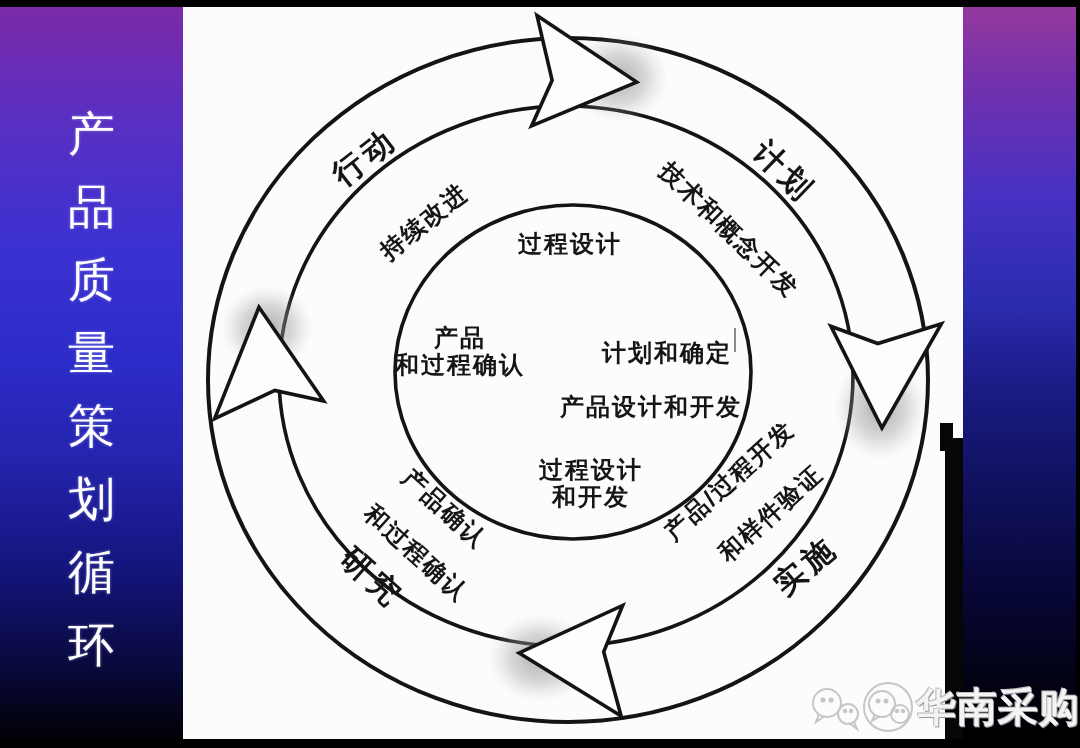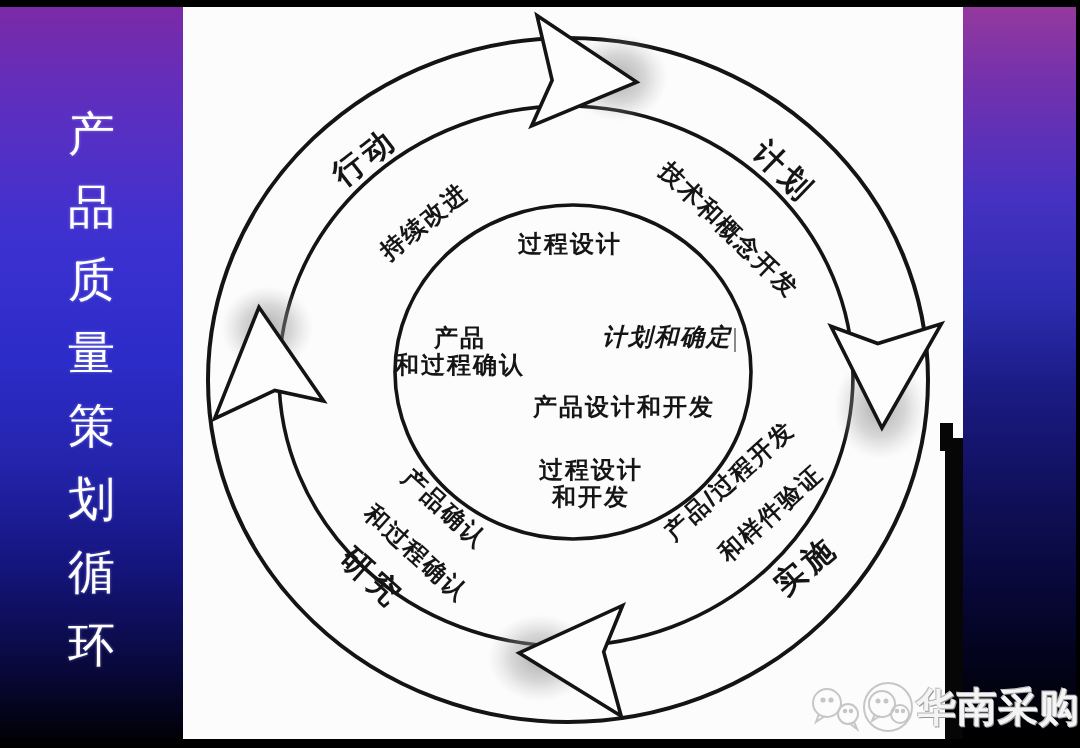--- a/index.html
+++ b/index.html
@@ -112,22 +112,22 @@
 
 <div class="lab note" style="left:424px;top:222px;transform:translate(-50%,-50%) rotate(-39deg);">持续改进</div>
 <div class="lab note" style="left:729px;top:230px;transform:translate(-50%,-50%) rotate(44deg);">技术和概念开发</div>
 <div class="lab note block" style="left:427px;top:528px;transform:translate(-50%,-50%) rotate(42deg);"><span>产品确认</span><br>
   <span>和过程确认</span></div>
 <div class="lab note block" style="left:747px;top:500px;transform:translate(-50%,-50%) rotate(-42deg);"><span>产品/过程开发</span><br>
   <span>和样件验证</span></div>
 
 <div class="lab inner" style="left:570px;top:243px;"><span>过程设计</span><br>
   </div>
-<div class="lab inner" style="left:667px;top:336px;font-style:italic;">计划和确定</div>
-<div class="lab inner" style="left:624px;top:406px;">产品设计和开发</div>
+<div class="lab inner" style="left:667px;top:352px;">计划和确定</div>
+<div class="lab inner" style="left:651px;top:406px;">产品设计和开发</div>
 <div class="lab inner" style="left:591px;top:483px;"><span>过程设计</span><br>
   <span>和开发</span></div>
 <div class="lab inner" style="left:460px;top:351px;"><span>产品</span><br>
   <span>和过程确认</span></div>
 
 <div id="scan-tick"></div>
 <div id="black-bar-notch"></div>
 <div id="black-bar"></div>
 
 <div id="watermark">

